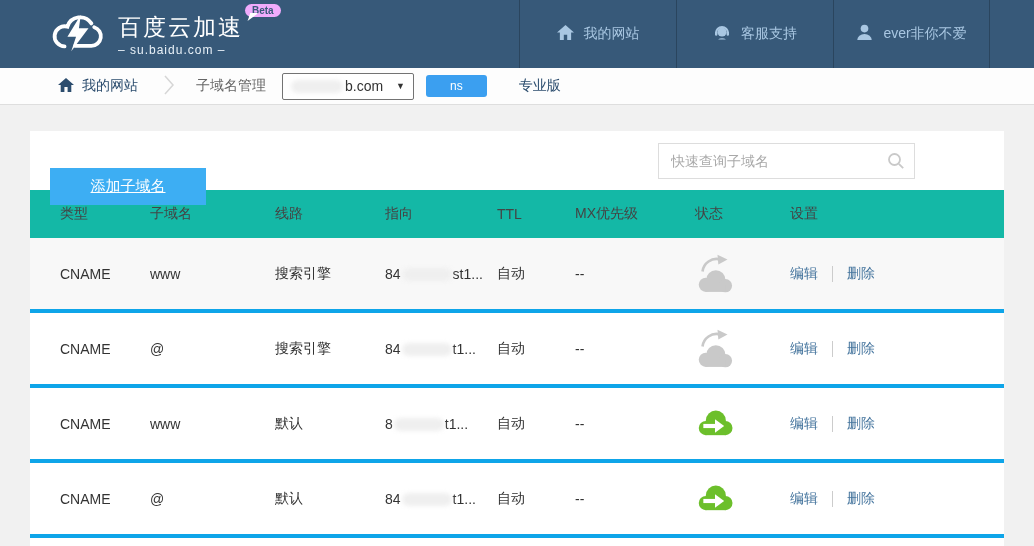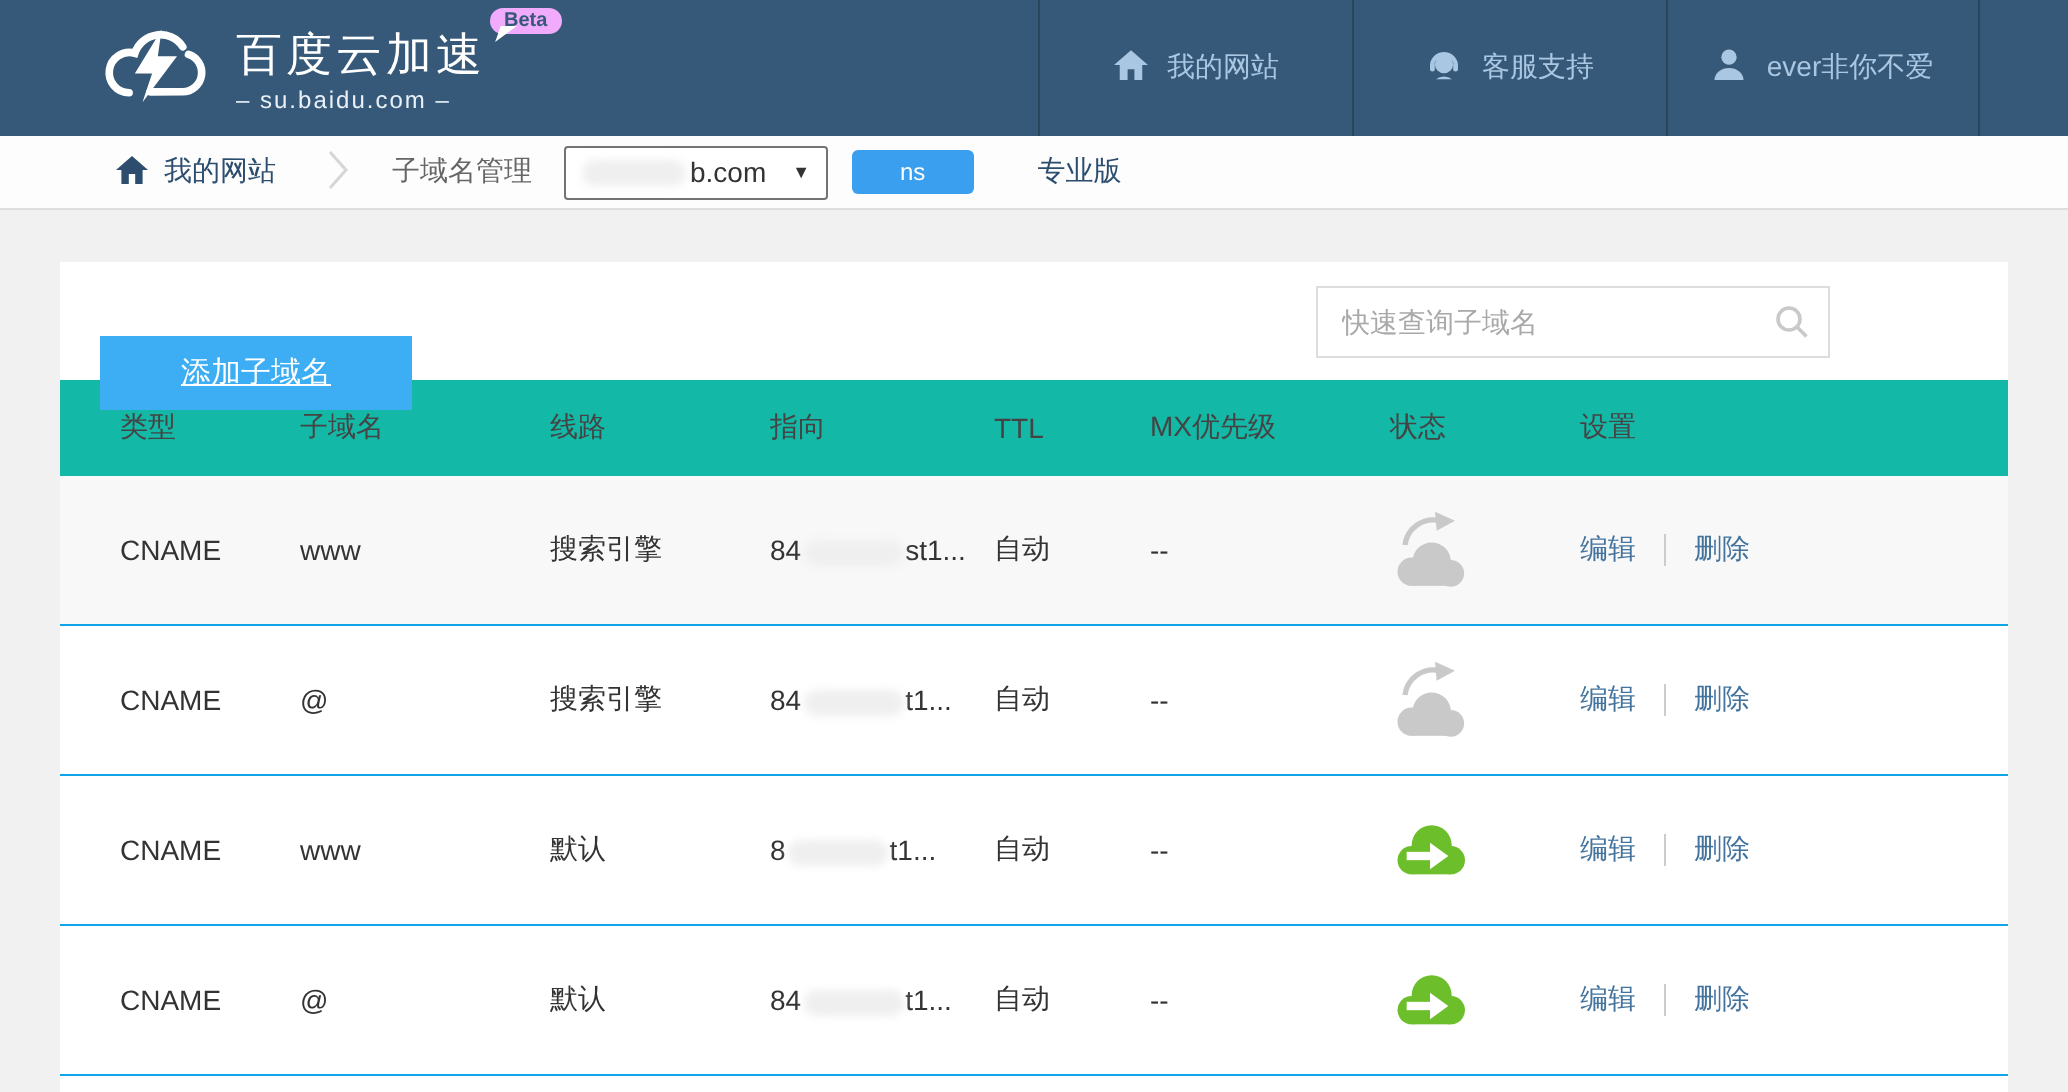--- a/index.html
+++ b/index.html
@@ -50,21 +50,21 @@
     text-decoration:underline; cursor:pointer; font-family:inherit;margin-top:24px; }
   .search-wrap { position:absolute; right:89px; top:12px; width:257px; height:36px; }
   .search-input { width:100%; height:100%; border:1px solid #ddd; padding:0 36px 0 12px;
     font-size:14px; color:#333; font-family:Liberation Sans, sans-serif; outline:none; }
   .search-input::placeholder { color:#a9a9a9; }
   .search-icon { position:absolute; right:10px; top:9px; }
 
   .grid { display:grid; grid-template-columns:90px 125px 110px 112px 78px 120px 95px 1fr;
     align-items:center; padding-left:30px; }
   .thead { height:48px; background:#14b8a6; color:#444; font-size:14px; }
-  .trow { height:75px; border-bottom:1px solid #0ea5e9; color:#333; font-size:14px; background:#fff; }
+  .trow { height:75px; border-bottom:4px solid #0ea5e9; color:#333; font-size:14px; background:#fff; }
   .trow.hl { background:#f8f8f8; }
   .target-cell .blur-blob { width:50px; margin:0 1px; }
   .status-cell svg { display:block; }
   .trow .cloud-active { display:none; }
   .trow.active .cloud-active { display:block; }
   .actions-cell { display:flex; align-items:center; }
   .act-link { color:#44749d; cursor:pointer; text-decoration:none; }
   .act-sep { width:1px; height:16px; background:#ccc; margin:0 14px; }
 </style>
 </head>

